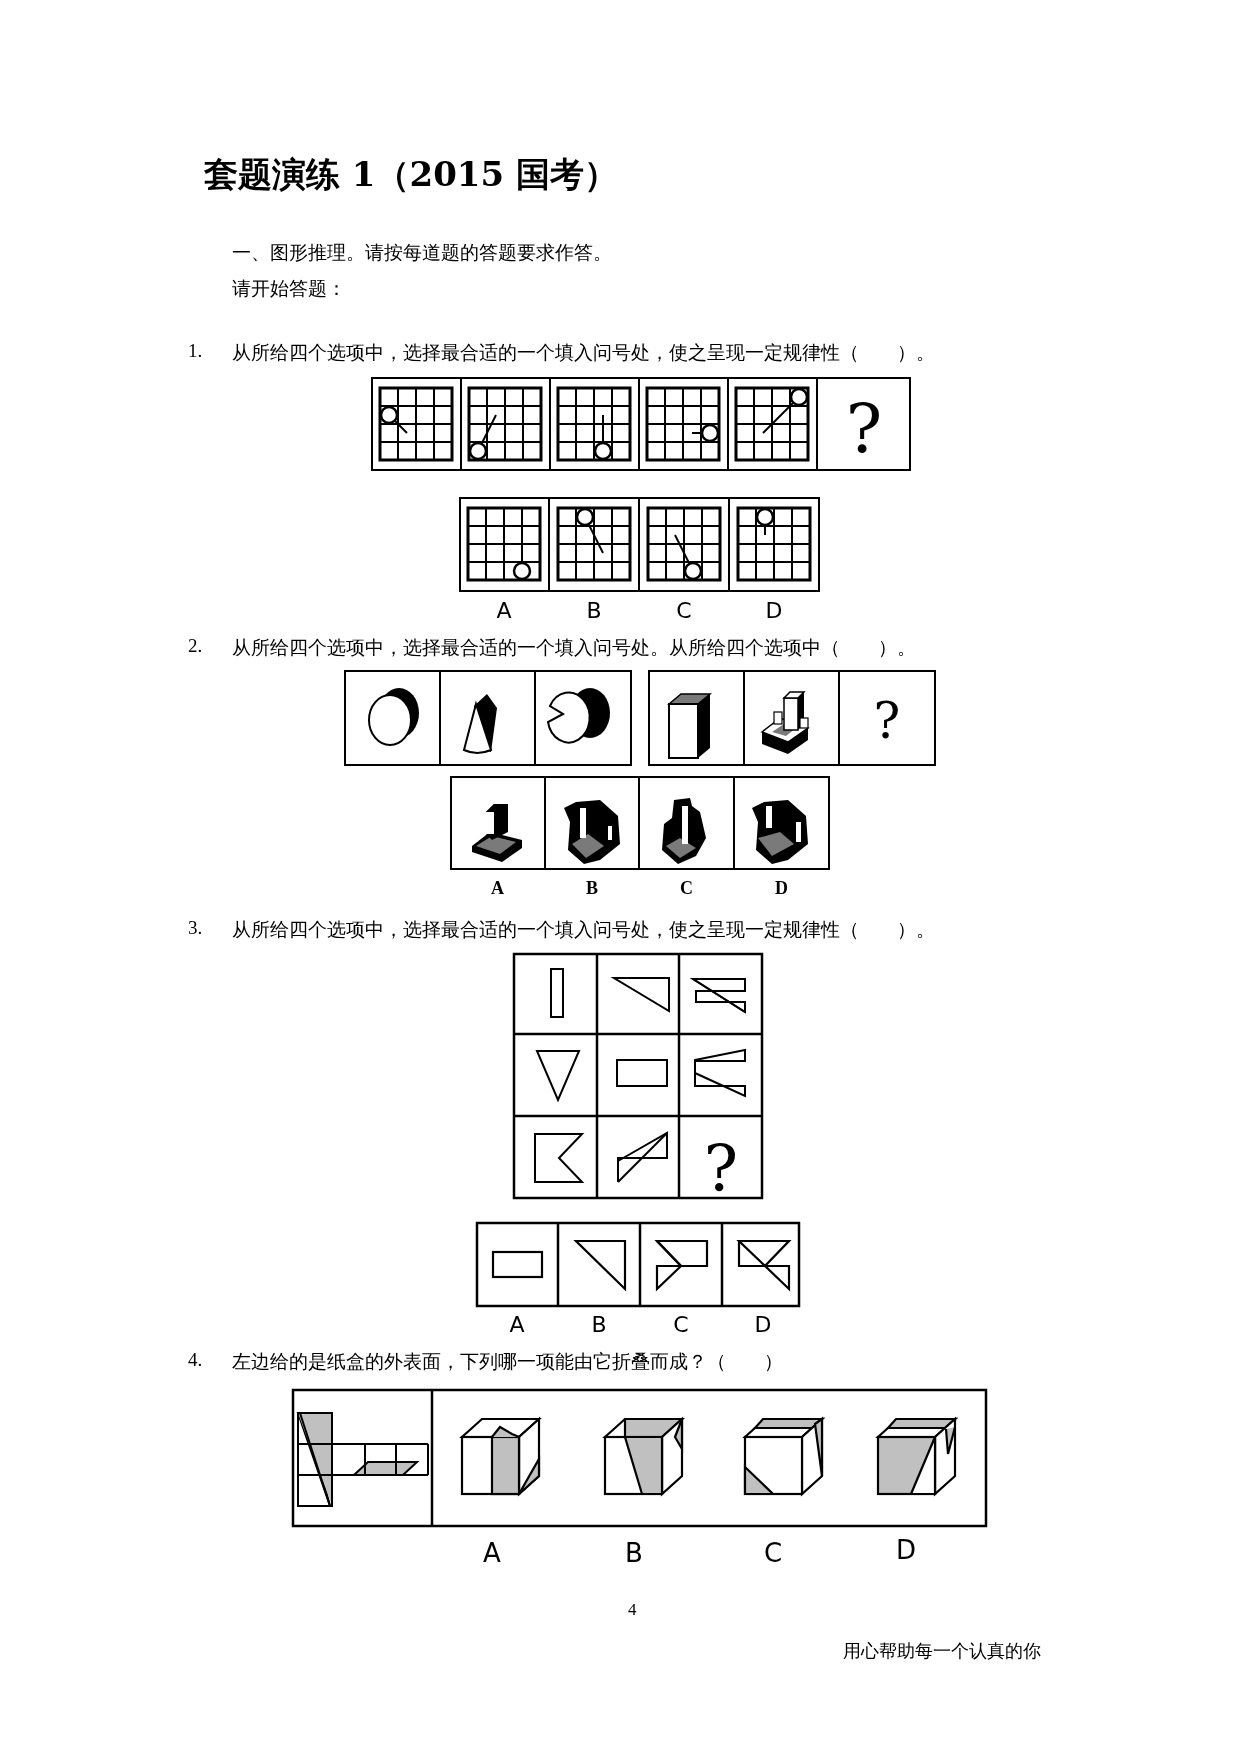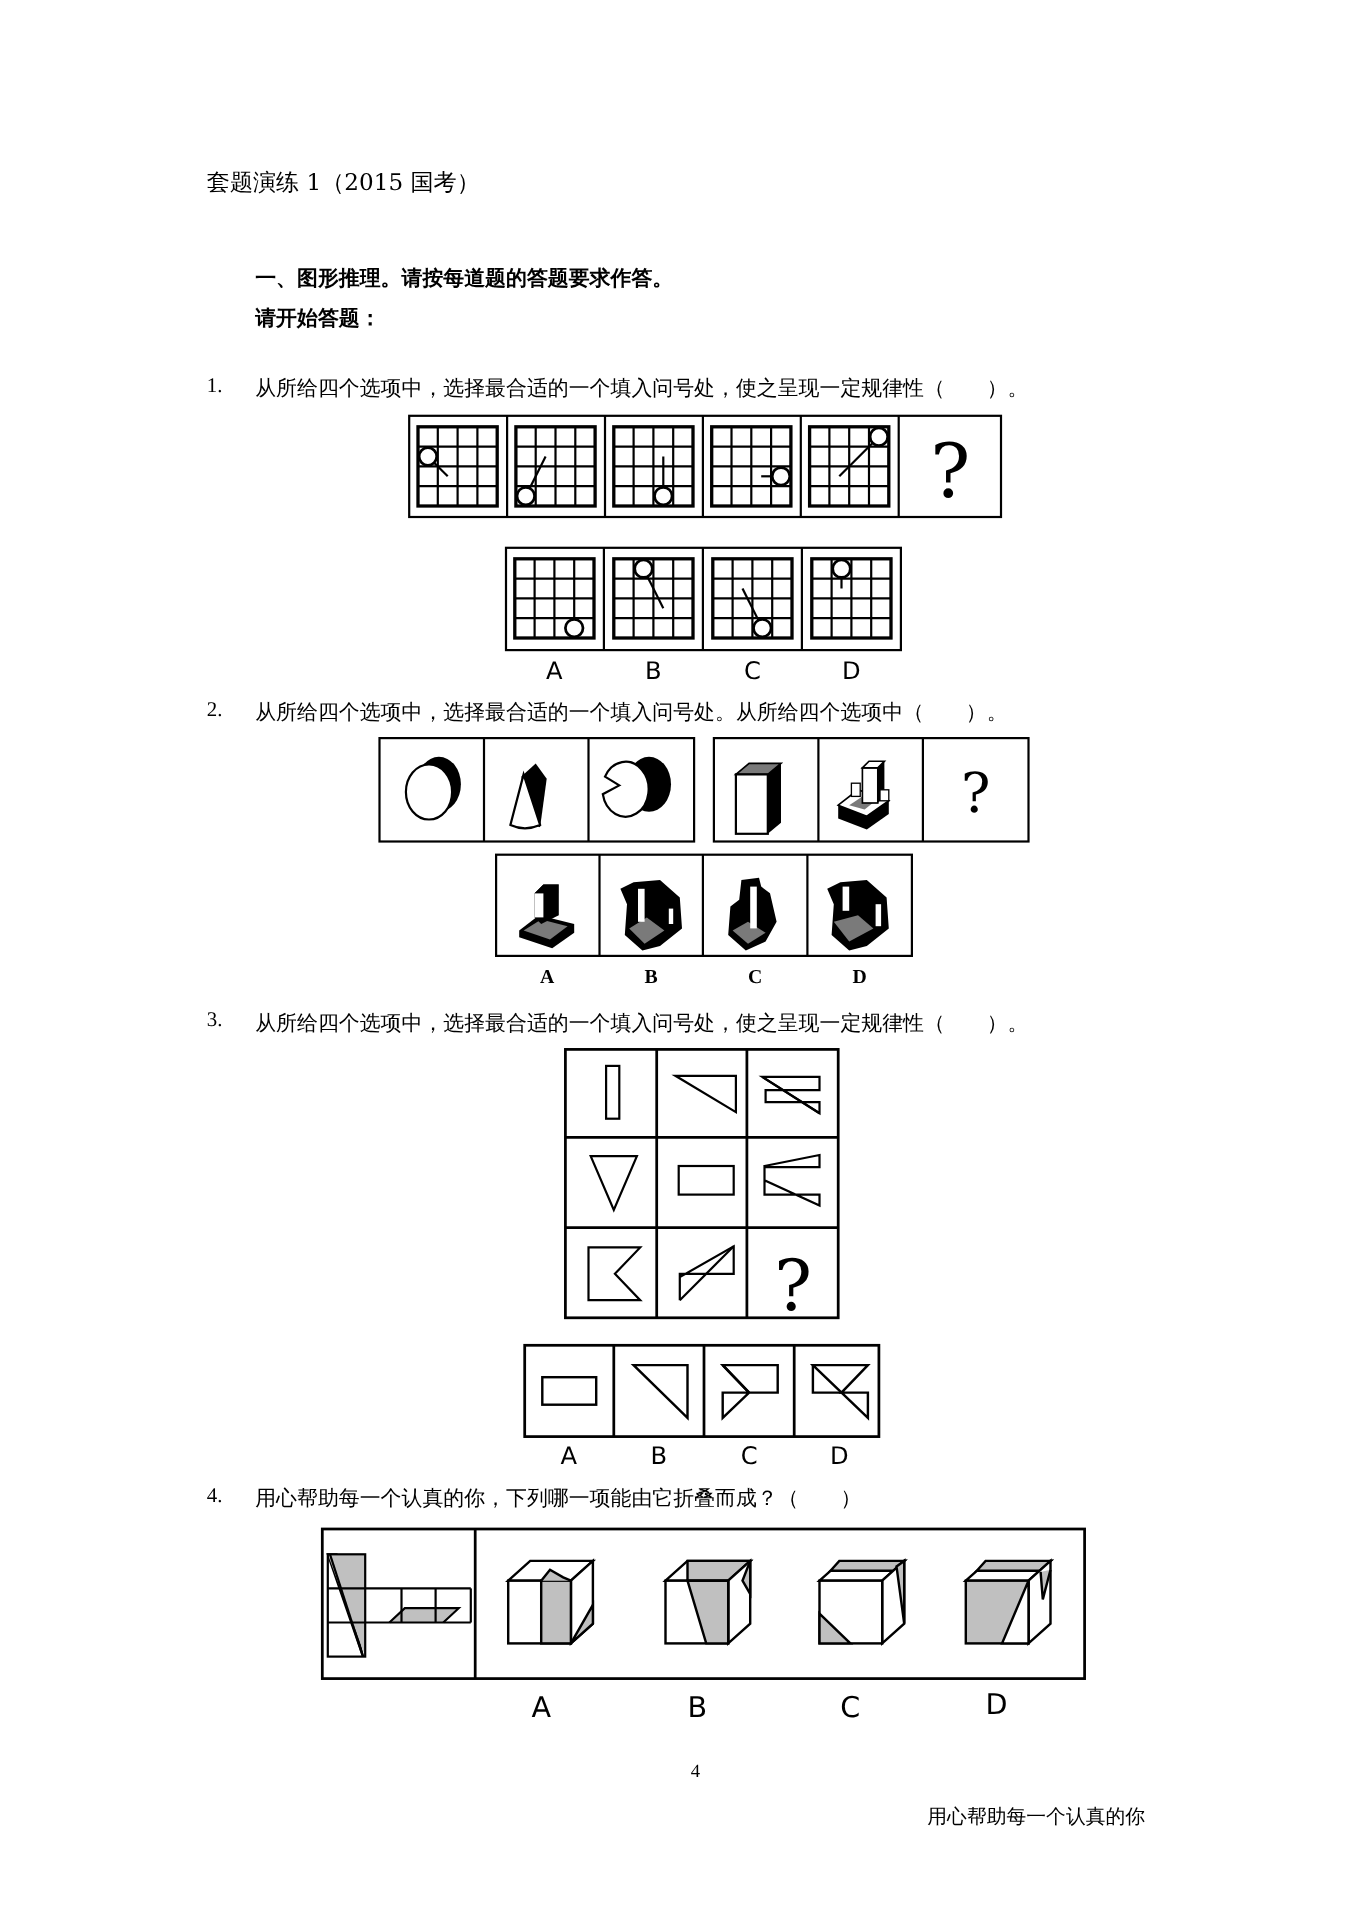--- a/index.html
+++ b/index.html
@@ -1,20 +1,20 @@
 <!DOCTYPE html>
 <html><head>
 <meta charset="utf-8">
 <style>
   html, body { margin: 0; padding: 0; background: #ffffff; }
   body { width: 1237px; height: 1749px; position: relative; overflow: hidden;
          font-family: "DejaVu Serif", "Liberation Serif", serif; color: #000; }
   .abs { position: absolute; }
-  .title { left: 188px; top: 152px; font-size: 21px; letter-spacing: 0px; }
-  .section { left: 232px; font-size: 19px; font-weight: bold; font-family: "DejaVu Sans", sans-serif; }
+  .title { left: 204px; top: 152px; font-size: 34px; letter-spacing: 0px; font-weight: bold; }
+  .section { left: 232px; font-size: 19px; font-weight: normal; font-family: "DejaVu Sans", sans-serif; }
   .q { left: 188px; font-size: 19px; display: flex; white-space: nowrap; }
   .q .num { width: 44px; font-family: "Liberation Serif", serif; }
   .lbl { font-family: "DejaVu Sans", sans-serif; font-size: 22px; text-align: center; }
   .lbl-serif { font-family: "Liberation Serif", serif; font-weight: bold; font-size: 18px; text-align: center; }
   .footer-page { left: 628px; top: 1600px; font-size: 17px; font-family: "Liberation Serif", serif; }
   .footer-slogan { left: 843px; top: 1599px; font-size: 18px; margin-top: 40px; }
   svg { position: absolute; overflow: visible; }
 </style>
 </head>
 <body>
@@ -239,21 +239,21 @@
     <polyline points="263,19 263,44 289,44"></polyline>
   </g>
 </svg>
 <div class="abs lbl" style="left:476px; top:1312px; width:82px;">A</div>
 <div class="abs lbl" style="left:558px; top:1312px; width:82px;">B</div>
 <div class="abs lbl" style="left:640px; top:1312px; width:82px;">C</div>
 <div class="abs lbl" style="left:722px; top:1312px; width:82px;">D</div>
 
 <div class="abs q" style="top:1349px;">
   <span class="num">4.</span>
-  <span>用心帮助每一个认真的你，下列哪一项能由它折叠而成？（　　）</span>
+  <span>左边给的是纸盒的外表面，下列哪一项能由它折叠而成？（　　）</span>
 </div>
 
 <svg style="left:292px; top:1389px;" width="695" height="138" viewBox="0 0 695 138">
   <rect x="1" y="1" width="693" height="136" fill="#fff" stroke="#000" stroke-width="2.5"></rect>
   <line x1="140" y1="1" x2="140" y2="137" stroke="#000" stroke-width="2.5"></line>
 
   <g stroke="#000" stroke-width="2">
     <polygon points="6,24 14,24 38,117 38,117" fill="none"></polygon>
     <polygon points="6,24 40,24 40,117" fill="#c0c0c0" stroke="none"></polygon>
     <polygon points="62,86 76,73 125,73 111,86" fill="#c0c0c0" stroke="none"></polygon>

